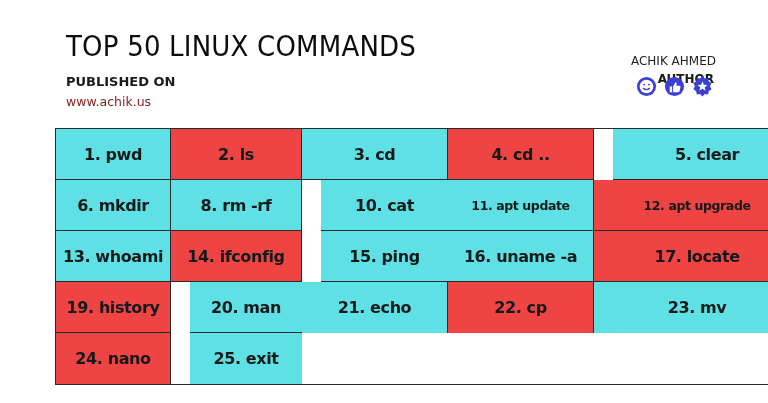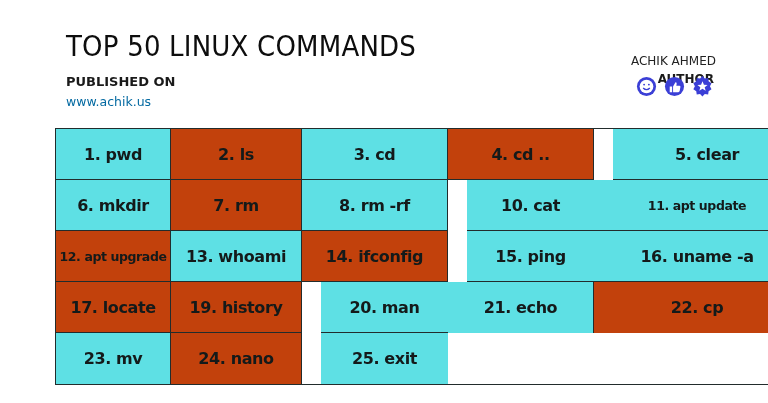--- a/index.html
+++ b/index.html
@@ -16,21 +16,21 @@
       font-family: "DejaVu Sans", sans-serif;
       transform: scaleX(0.93); transform-origin: left top;
     }
     .pub-label {
       position: absolute; left: 66px; top: 74px;
       font-size: 13px; font-weight: 700; color: #1a1a1a;
       font-family: "DejaVu Sans", sans-serif;
     }
     .pub-url {
       position: absolute; left: 66px; top: 94px;
-      font-size: 12.5px; color: #0369a1;
+      font-size: 12.5px; color: #7f1d1d;
       font-family: "DejaVu Sans", sans-serif;
     }
     .author-label {
       position: absolute; right: 54px; top: 38px;
       font-size: 12px; font-weight: 700; color: #1a1a1a;
       font-family: "DejaVu Sans", sans-serif;
       margin-top: 34px;
     }
     .author-name {
       position: absolute; right: 52px; top: 54px;
@@ -54,21 +54,21 @@
       display: flex; align-items: center; justify-content: center;
       border-right: 1.5px solid #222c2c; border-bottom: 1.5px solid #222c2c;
       font-weight: 700; font-size: 16px; color: #141a1a;
       font-family: "DejaVu Sans", sans-serif; letter-spacing: -0.4px;
       white-space: nowrap; box-sizing: border-box;
     }
     .cell.small { font-size: 12.5px; letter-spacing: -0.4px; }
     .cell.last-col { border-right: none; margin-left: 19px; }
     .cell.last-row { border-bottom: none; }
     .cyan { background: #5ee0e4; }
-    .orange { background: #c2410c; }
+    .orange { background: #ef4444; }
   </style>
 </head>
 <body>
 
 <div class="title">TOP 50 LINUX COMMANDS</div>
 <div class="pub-label">PUBLISHED ON</div>
 <div class="pub-url">www.achik.us</div>
 <div class="author-label">AUTHOR</div>
 <div class="author-name">ACHIK AHMED</div>
 
@@ -96,21 +96,20 @@
   </span>
 </div>
 
 <div class="grid" id="grid">
     <div class="cell cyan">1. pwd</div>
     <div class="cell orange">2. ls</div>
     <div class="cell cyan">3. cd</div>
     <div class="cell orange">4. cd ..</div>
     <div class="cell cyan last-col">5. clear</div>
     <div class="cell cyan">6. mkdir</div>
-    <div class="cell orange">7. rm</div>
     <div class="cell cyan">8. rm -rf</div>
     <div class="cell cyan last-col">10. cat</div>
     <div class="cell cyan small">11. apt update</div>
     <div class="cell orange small">12. apt upgrade</div>
     <div class="cell cyan">13. whoami</div>
     <div class="cell orange">14. ifconfig</div>
     <div class="cell cyan last-col">15. ping</div>
     <div class="cell cyan">16. uname -a</div>
     <div class="cell orange">17. locate</div>
     <div class="cell orange">19. history</div>

